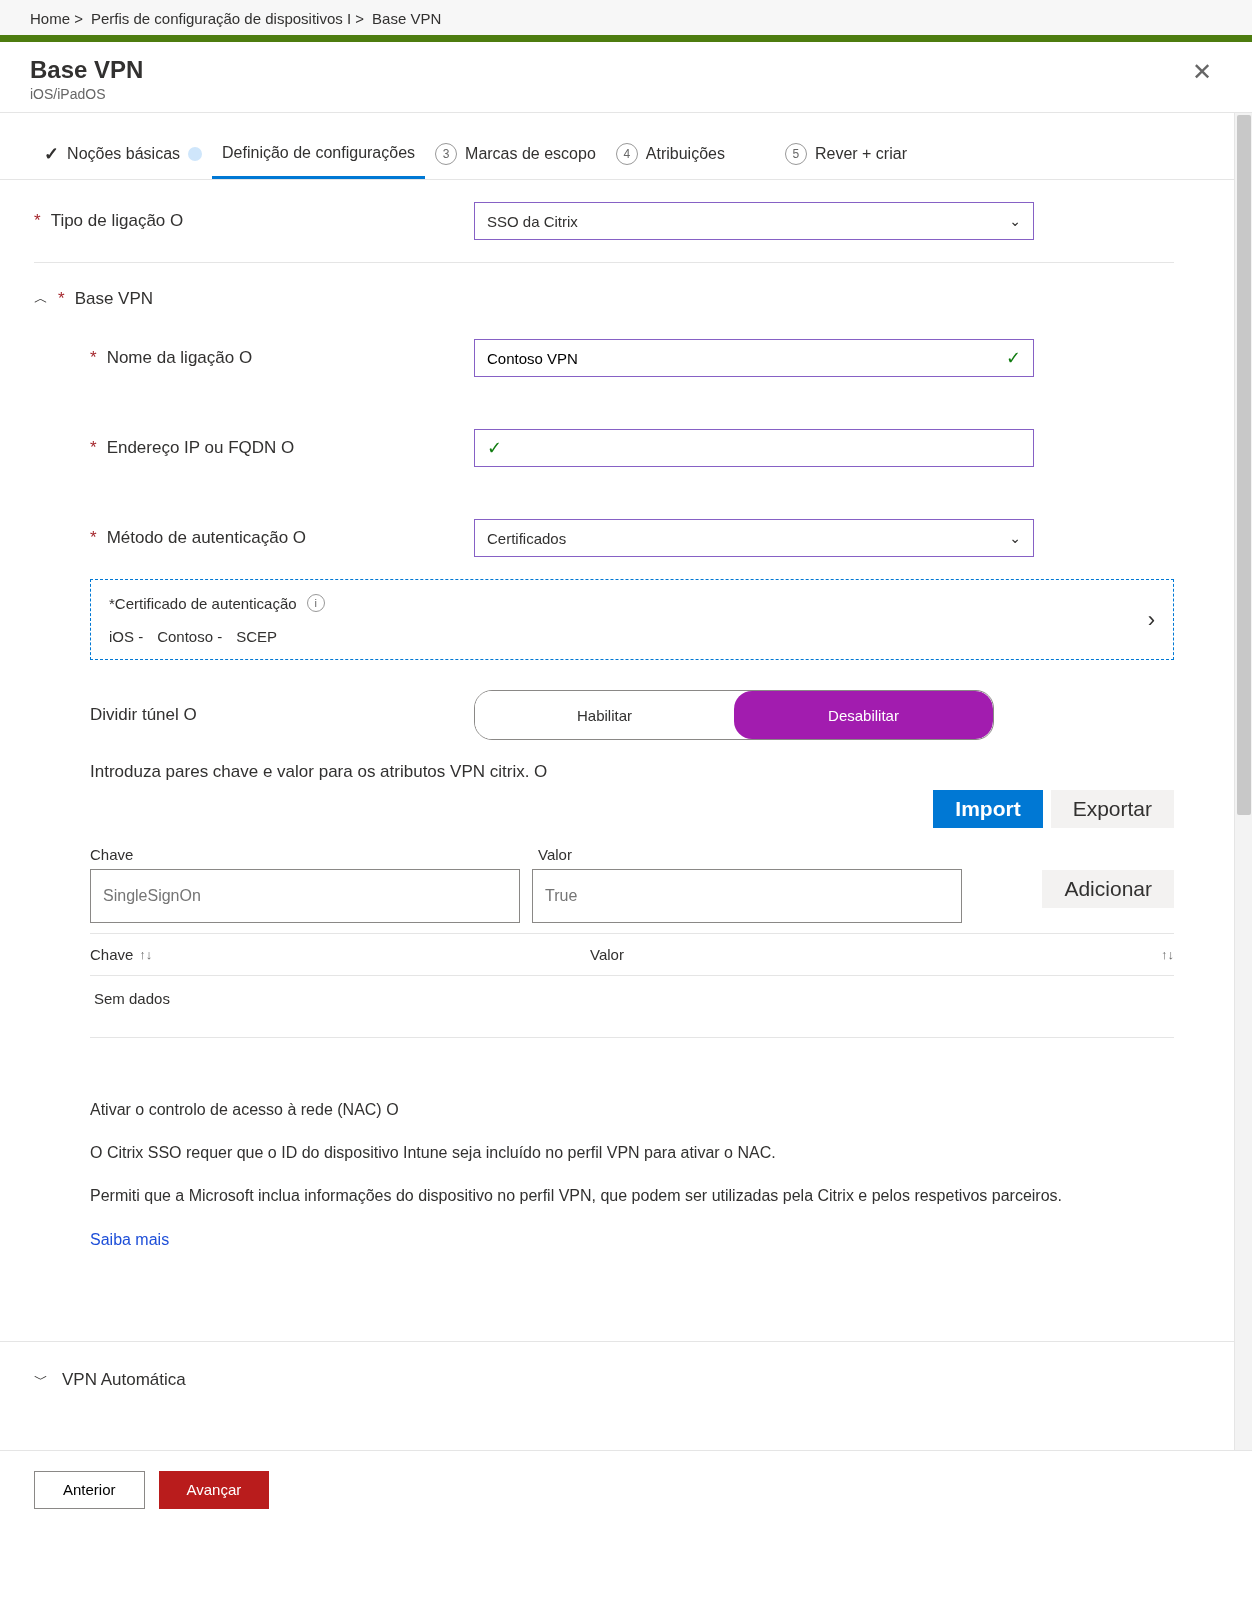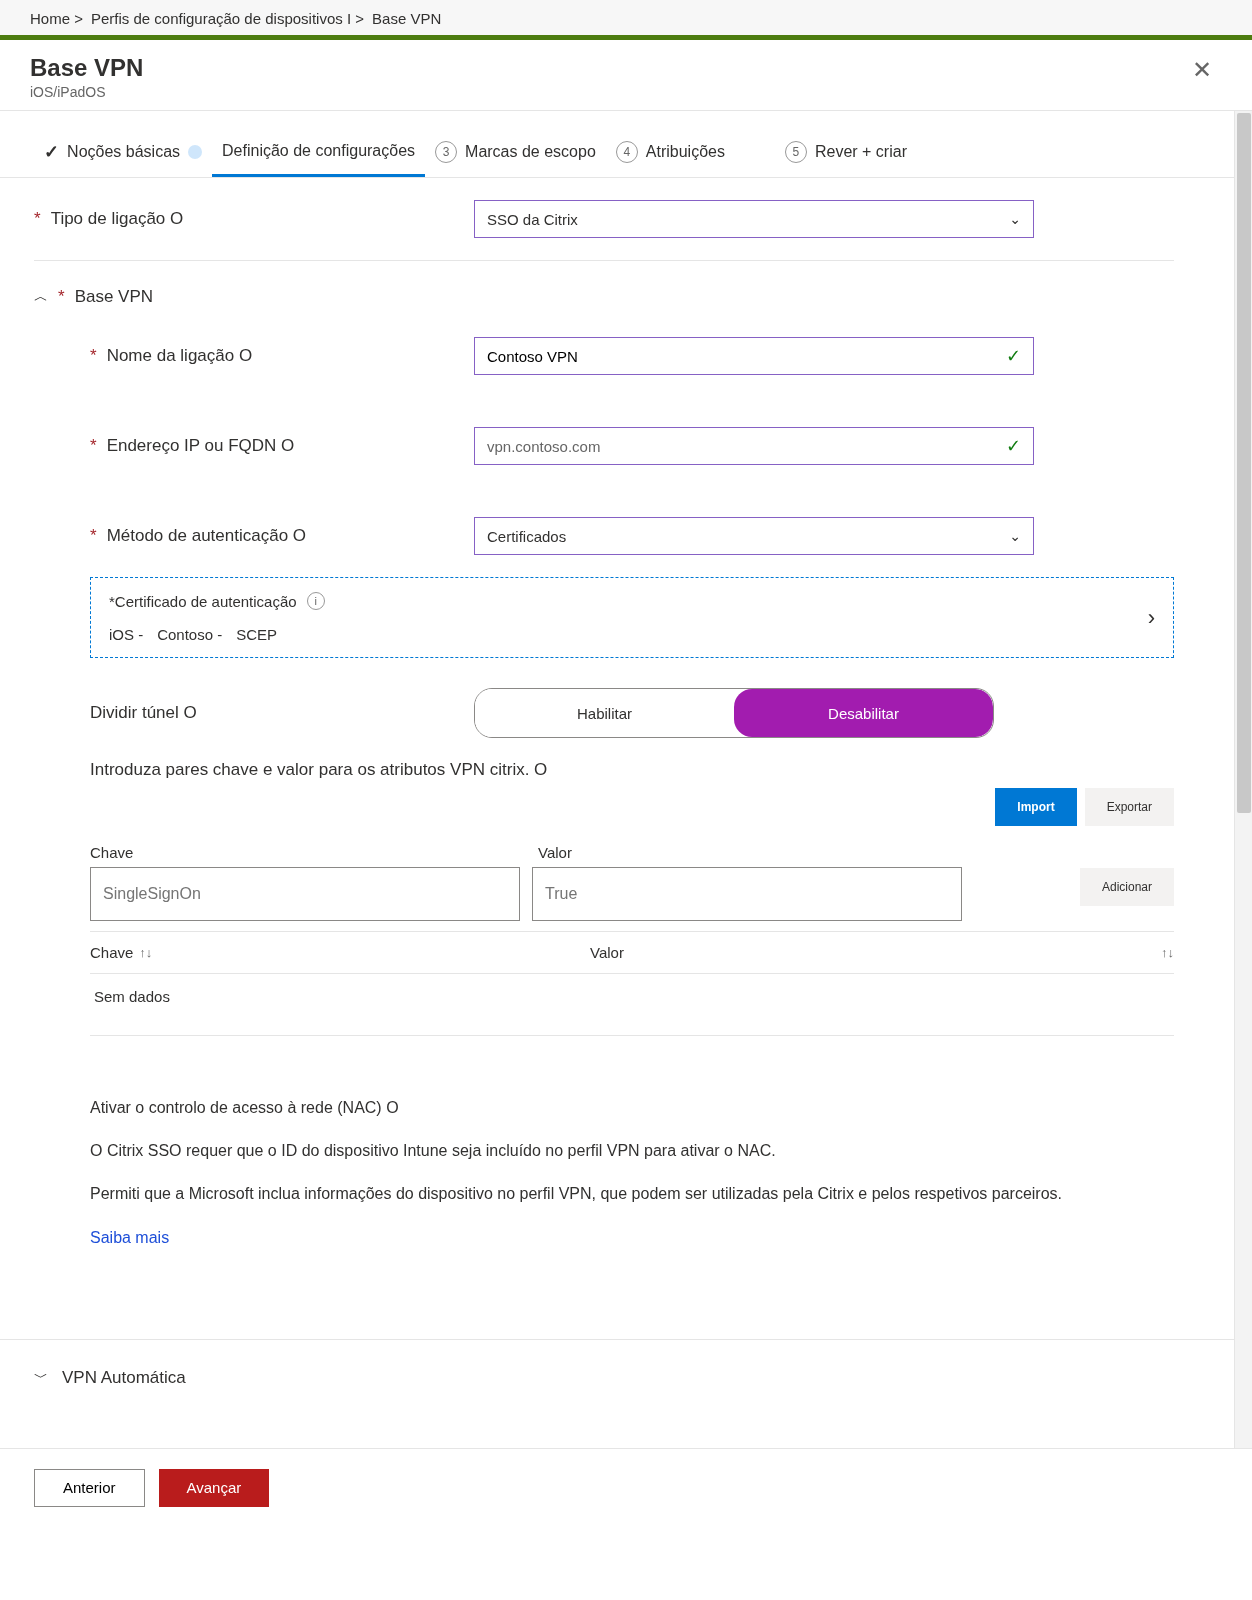--- a/index.html
+++ b/index.html
@@ -1,19 +1,19 @@
 <!DOCTYPE html>
 <html><head>
 <meta charset="utf-8">
 <style>
 * { box-sizing: border-box; margin: 0; padding: 0; font-family: "Segoe UI", Arial, sans-serif; }
 body { background: #fff; color: #323130; font-size: 14px; width: 1252px; }
 .page { position: relative; }
 
-.breadcrumb { display: flex; align-items: center; gap: 8px; padding: 10px 30px 8px; font-size: 15px; color: #323130; background: #f7f7f7; border-bottom: 5px solid #4d7c0f;}
+.breadcrumb { display: flex; align-items: center; gap: 8px; padding: 10px 30px 8px; font-size: 15px; color: #323130; background: #f7f7f7; border-bottom: 7px solid #4d7c0f;}
 .breadcrumb span { color: #323130; }
 
 .header { display: flex; justify-content: space-between; align-items: flex-start; padding: 14px 30px 10px; border-bottom: 1px solid #e5e5e5;}
 .header-titles h1 { font-size: 24px; font-weight: 600; color: #323130; }
 .header-titles .sub { font-size: 14px; color: #666; margin-top:2px;}
 .close-btn { font-size: 24px; color: #666; cursor: pointer; padding: 4px 10px; line-height: 1; background:none; border:none; }
 
 .content-wrap { display:flex; }
 .content { flex:1; padding: 0 0 0 0; overflow-y:auto; }
 .scrollbar { width: 18px; background:#f3f3f3; border-left:1px solid #e5e5e5;}
@@ -54,21 +54,21 @@
 .cert-title { font-size:15px; display:flex; align-items:center; gap:10px; color:#323130; margin-bottom:16px;}
 .cert-title .info-icon { display:inline-flex; width:18px;height:18px;border:1px solid #999;border-radius:50%;align-items:center;justify-content:center;font-size:11px;color:#666;}
 .cert-value { font-size:15px; color:#323130; display:flex; gap:14px; }
 .cert-box .chev-right { font-size:22px; color:#323130; }
 
 .toggle-group { display:flex; width:100%; max-width:520px; height:50px; border:1px solid #8a8886; border-radius:18px; overflow:hidden;}
 .toggle-opt { flex:1; display:flex; align-items:center; justify-content:center; font-size:15px; cursor:pointer; background:#fff; }
 .toggle-opt.active { background:#a21caf; color:#fff; border-radius:18px; }
 .kv-intro { font-size:17px; margin-bottom: 8px; }
 .kv-actions { display:flex; justify-content:flex-end; gap:8px; margin-bottom: 18px;}
-.btn { height:38px; padding:0 22px; font-size:12px; border:none; cursor:pointer; }
+.btn { height:38px; padding:0 22px; font-size:21px; border:none; cursor:pointer; }
 .btn.primary { background:#0078d4; color:#fff; font-weight:600; }
 .btn.secondary { background:#f3f2f1; color:#323130; }
 .kv-labels { display:flex; gap:8px; }
 .kv-labels .klabel { width:440px; font-size:15px; color:#323130; padding-bottom:6px;}
 .kv-inputs { display:flex; gap:12px; margin-bottom:8px;}
 .kv-inputs input { height:54px; border:1px solid #8a8886; padding:0 12px; font-size:16px; color:#666; }
 .kv-inputs input:first-child { width: 430px; }
 .kv-inputs input:nth-child(2) { width: 430px; }
 .kv-table-head { display:flex; border-top:1px solid #e5e5e5; border-bottom:1px solid #e5e5e5; padding:12px 0; margin-top:2px;}
 .kv-table-head .th { font-size:15px; color:#323130; display:flex; align-items:center; gap:6px;}
@@ -178,21 +178,20 @@
 
       <div class="spacer-sm"></div>
 
       <div class="row">
         <div class="lbl">
           <span class="req">*</span>
                 <span>Endereço IP ou FQDN O</span>
         </div>
         <div class="ctrl">
           <div class="text-input purple">
-            <input style="color: rgb(102, 102, 102);" value="vpn.contoso.com">
             <span class="check">✓</span>
           </div>
         </div>
       </div>
 
       <div class="spacer-sm"></div>
 
       <div class="row">
         <div class="lbl">
           <span class="req">*</span>

